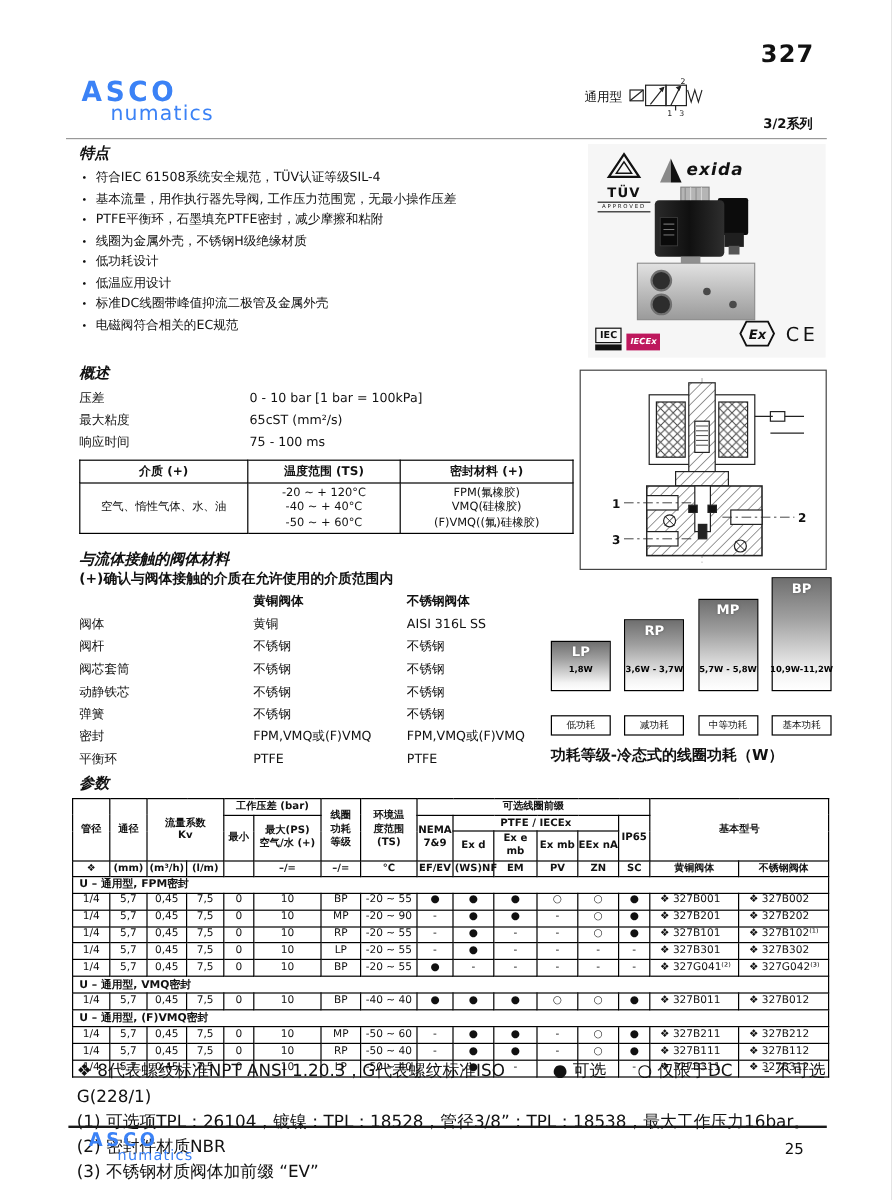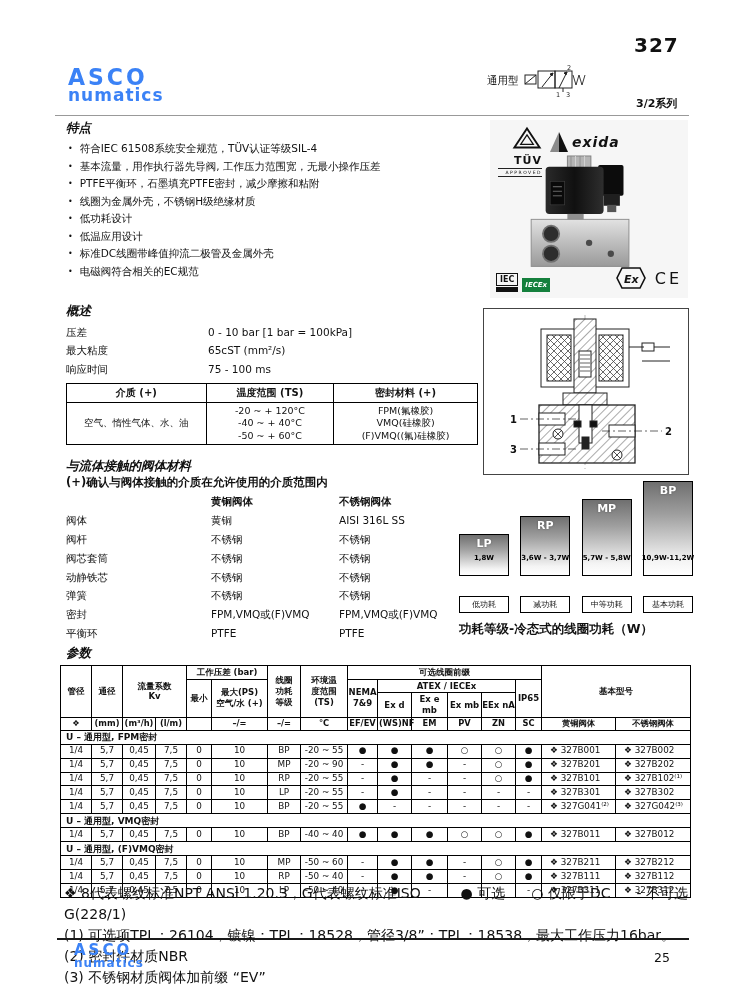--- a/index.html
+++ b/index.html
@@ -6,49 +6,49 @@
   html,body { background:#d8d8d8; }
   body { font-family:"DejaVu Sans", sans-serif; color:#111; }
   .page { position:relative; width:743px; height:1000px; background:#fff; margin:0 auto;
           box-shadow:0 0 0 1px #cfcfcf; overflow:hidden; }
 
   
   .big-327 { position:absolute; left:634px; top:33px; font-size:20px; font-weight:bold; letter-spacing:1px; }
   .series  { position:absolute; left:636px; top:96px; font-size:11px; font-weight:bold; }
   .brand { line-height:0.9; color:#3b82f6; }
   .brand .l1 { font-size:22px; font-weight:900; letter-spacing:3px; transform:scaleY(1.05); }
-  .brand .l2 { font-size:17px; font-weight:700; letter-spacing:1px; }
+  .brand .l2 { font-size:17px; font-weight:400; letter-spacing:1px;margin-left:24px; }
   .header-logo { position:absolute; left:68px; top:68px; }
   .title-block { position:absolute; left:205px; top:53px; width:330px; text-align:center; }
   .title-main { font-size:17px; font-weight:bold; }
   .title-sub  { font-size:11px; margin-top:3px; }
   .title-size { font-size:11px; margin-top:2px; }
   .type-block { position:absolute; left:487px; top:64px; display:flex; align-items:center; gap:4px; }
   .type-label { font-size:10.5px; }
   .header-rule { position:absolute; left:55px; top:115px; width:634px; height:1px; background:#999; }
 
   
   .features { position:absolute; left:66px; top:120px; width:420px; }
   .sec-h { font-size:12.5px; font-weight:bold; margin-bottom:3px;font-style:italic; }
   .features ul { list-style:none; }
   .features li { font-size:10.5px; line-height:1.67; display:flex; }
   .features li .b { font-size:8px; margin:2px 7px 0 2px; }
 
   
   .photo-panel { position:absolute; left:490px; top:120px; width:198px; height:178px; background:#f6f6f6; }
-  .tuv { position:absolute; left:8px; top:6px; width:44px; text-align:right; }
+  .tuv { position:absolute; left:8px; top:6px; width:44px; text-align:center; }
   .tuv .t { font-size:11px; font-weight:bold; letter-spacing:1px; }
   .tuv .a { font-size:4.5px; letter-spacing:1.5px; border-top:1px solid #222; border-bottom:1px solid #222; padding:1px 0; margin-top:1px; }
   .exida { position:absolute; left:58px; top:10px; display:flex; align-items:center; }
   .exida .x { font-size:14px; font-weight:bold; font-style:italic; letter-spacing:1px; margin-left:2px; }
   .photo-svg { position:absolute; left:14px; top:32px; }
   .cert-bl { position:absolute; left:6px; bottom:6px; display:flex; gap:4px; align-items:flex-end; }
   .iec-box { border:1px solid #111; font-size:8px; font-weight:bold; padding:0 3px; line-height:11px; }
   .iec-bar { height:5px; background:#111; margin-top:1px; }
-  .iecex { background:#15803d; color:#fff; font-size:7px; font-style:italic; font-weight:bold; padding:3px 3px; line-height:8px; }
+  .iecex { background:#be185d; color:#fff; font-size:7px; font-style:italic; font-weight:bold; padding:3px 3px; line-height:8px; }
   .cert-br { position:absolute; right:6px; bottom:8px; display:flex; gap:8px; align-items:center; }
   .ce { font-size:16px; font-weight:400; letter-spacing:3px; }
 
   
   .overview { position:absolute; left:66px; top:303px; width:412px; }
   .ov-row { font-size:10.5px; line-height:1.75; display:flex; }
   .ov-row .lab { width:142px; flex:none; }
   .media-table { width:100%; border-collapse:collapse; margin-top:5px; }
   .media-table th, .media-table td { border:1px solid #000; text-align:center; }
   .media-table th { font-size:10px; padding:2px 2px; }
@@ -430,21 +430,21 @@
 (TS)</th>
           <th colspan="6">可选线圈前缀</th>
           <th rowspan="3" colspan="2">基本型号</th>
         </tr>
         <tr>
           <th rowspan="2">最小</th>
           <th rowspan="2">最大(PS)
 空气/水 (+)</th>
           <th rowspan="2">NEMA
 7&amp;9</th>
-          <th colspan="4">ATEX / IECEx</th>
+          <th colspan="4">PTFE / IECEx</th>
           <th rowspan="2">IP65</th>
         </tr>
         <tr>
           <th>Ex d</th>
           <th>Ex e mb</th>
           <th>Ex mb</th>
           <th>EEx nA</th>
         </tr>
         <tr>
           <td class="unit">❖</td>

